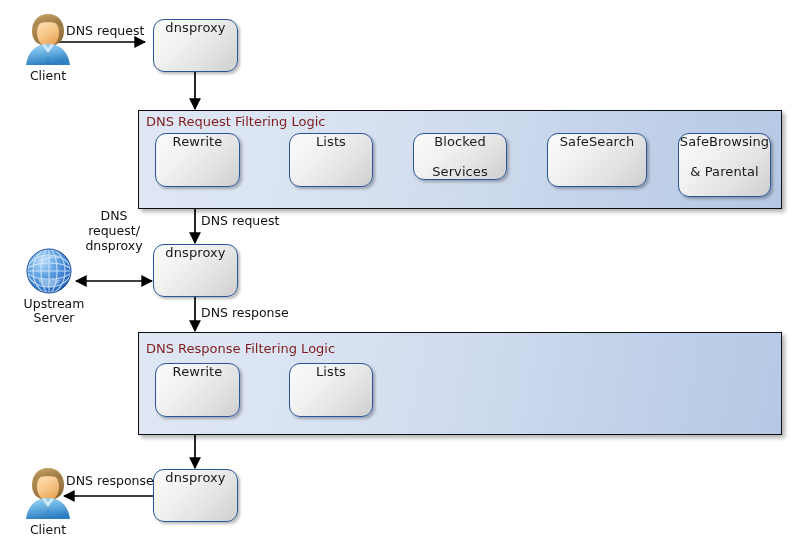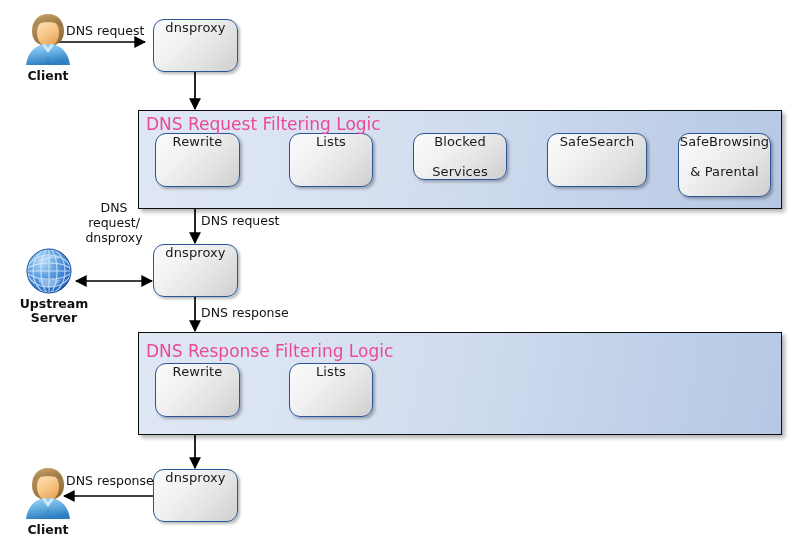--- a/index.html
+++ b/index.html
@@ -47,22 +47,22 @@
   .panel {
     position: absolute;
     box-sizing: border-box;
     border: 1.4px solid #0d0d12;
     background: linear-gradient(100deg, #dfe7f4 0%, #dbe4f2 22%, #cfdbee 52%, #c0d0e8 78%, #b6c8e4 100%);
     box-shadow: 3px 3px 4px rgba(0,0,0,0.3);
     z-index: 2;
   }
   .panel-title {
     position: absolute;
-    font-size: 17px;
-    color: #ec4899;
+    font-size: 13px;
+    color: #7f1d1d;
     white-space: nowrap;
     z-index: 6;
   }
   
   .elabel {
     position: absolute;
     font-size: 12.5px;
     line-height: 15px;
     color: #111111;
     white-space: nowrap;
@@ -71,21 +71,20 @@
   .elabel.ctr { text-align: center; }
   
   .caption {
     position: absolute;
     font-size: 12.5px;
     line-height: 14px;
     color: #111111;
     text-align: center;
     white-space: nowrap;
     z-index: 7;
-    font-weight: bold;
   }
   
   .actor {
     position: absolute;
     z-index: 6;
   }
 </style>
 </head>
 <body>
 
@@ -250,21 +249,21 @@
       <circle cx="26" cy="45" r="0.9" fill="#2e7fc2"></circle>
       <circle cx="26" cy="50" r="0.9" fill="#2e7fc2"></circle>
     </svg>
   </div>
   <div class="caption" style="left:8px; top:523px; width:80px;">Client</div>
 
   <div class="elabel" style="left:66px; top:23px;">DNS request</div>
 
   <div class="elabel" style="left:201px; top:213px;">DNS request</div>
 
-  <div class="elabel ctr" style="left:72px; top:200px; width:84px;">
+  <div class="elabel ctr" style="left:72px; top:208px; width:84px;">
     <span>DNS</span><br>
     <span>request/</span><br>
     <span>dnsproxy</span>
   </div>
 
   <div class="elabel" style="left:201px; top:305px;">DNS response</div>
 
   <div class="elabel" style="left:66px; top:473px;">DNS response</div>
 
 </div>

